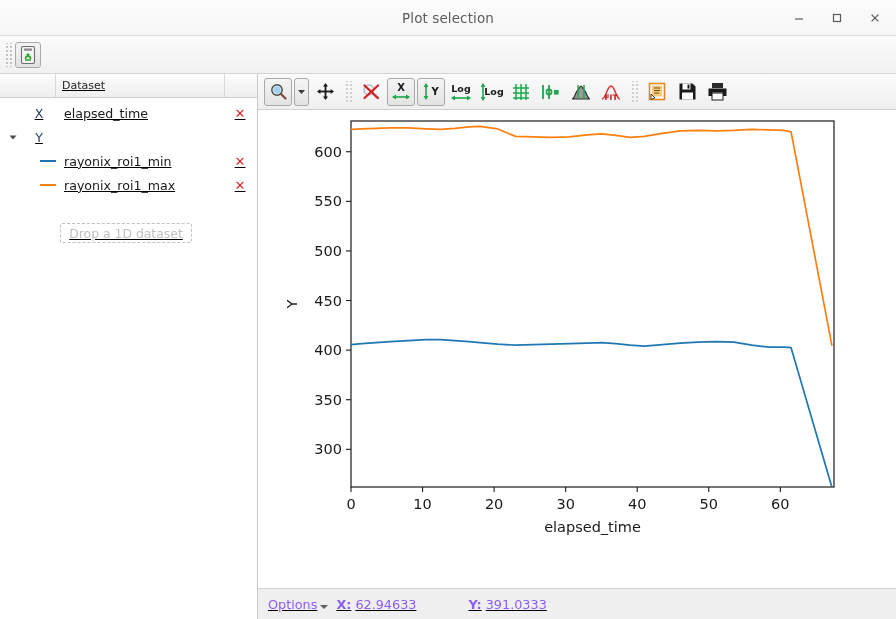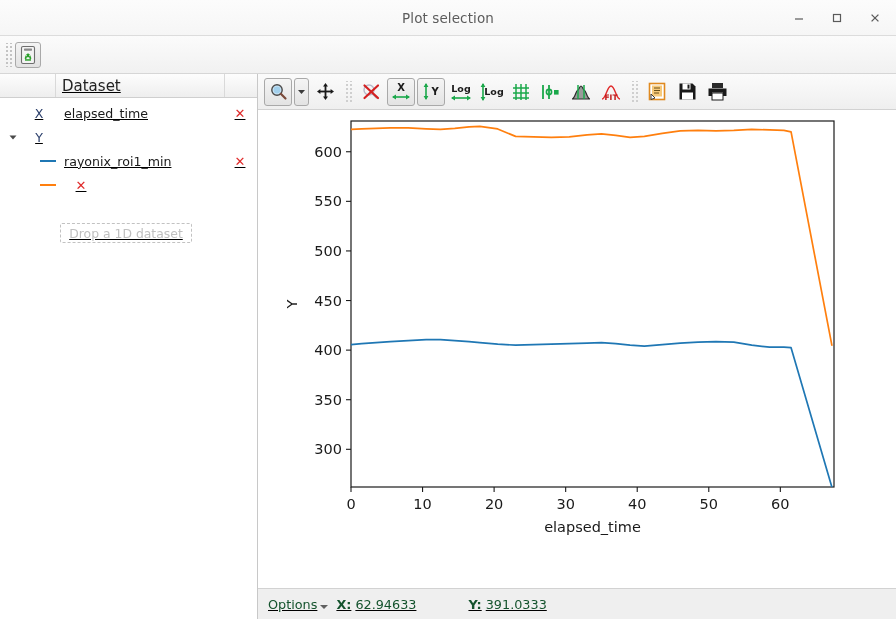--- a/index.html
+++ b/index.html
@@ -66,21 +66,21 @@
   .sidebar {
     width: 258px; flex: 0 0 258px;
     background: #ffffff;
     border-right: 1px solid #c8c8c8;
     display: flex; flex-direction: column;
   }
   .tree-header {
     height: 24px; flex: 0 0 24px; display: flex;
     background: linear-gradient(to bottom, #fdfdfd, #eeeeee);
     border-bottom: 1px solid #cfcfcf;
-    font-size: 15px; color: #222; justify-content: space-between;
+    font-size: 11px; color: #222; justify-content: space-between;
   }
   .th-cell { display: flex; align-items: center; padding: 0 6px; }
   .th-c1 { width: 56px; border-right: 1px solid #d9d9d9; }
   .th-c2 { flex: 1 1 auto; border-right: 1px solid #d9d9d9; }
   .th-c3 { width: 32px; }
 
   .tree { padding-top: 3px; font-size: 12.6px; color: #1a1a1a; }
   .row {
     display: flex; align-items: center; height: 24px;
     padding-left: 4px;
@@ -135,21 +135,21 @@
     background-image: radial-gradient(#cfcfcf 1px, transparent 1px);
     background-size: 4px 4px; background-position: 1px 2px;
     margin: 0 3px;
   }
   .canvas-wrap {
     flex: 1 1 auto; background: #ffffff; position: relative; min-height: 0;
   }
   .statusbar {
     height: 31px; flex: 0 0 31px;
     background: #efefef; border-top: 1px solid #d2d2d2;
-    display: flex; align-items: center; font-size: 12.8px; color: #14532d;
+    display: flex; align-items: center; font-size: 12.8px; color: #8b5cf6;
   }
   .sb-options { padding-left: 10px; display: flex; align-items: center; gap: 3px; }
   .sb-x { margin-left: 8px; }
   .sb-y { margin-left: 52px; }
   .sb-k { font-weight: bold; }
   .sb-v { margin-left: 4px; }
   .caret-dn { width: 0; height: 0; border-left: 4px solid transparent;
               border-right: 4px solid transparent; border-top: 4px solid #606060;
               margin-top: 6px; }
 </style>
@@ -224,20 +224,21 @@
         </div>
 
         <div class="row child">
           <div class="swatch" style="background:#1f77b4"></div>
           <div class="row-label" style="padding-left:0">rayonix_roi1_min</div>
           <div class="row-del">✕</div>
         </div>
 
         <div class="row child">
           <div class="swatch" style="background:#ff7f0e"></div>
+          <div class="row-label" style="padding-left:0">rayonix_roi1_max</div>
           <div class="row-del">✕</div>
         </div>
 
         <div class="row" style="padding-left:0">
           <div class="drop-zone">Drop a 1D dataset</div>
         </div>
 
       </div>
     </div>
 

